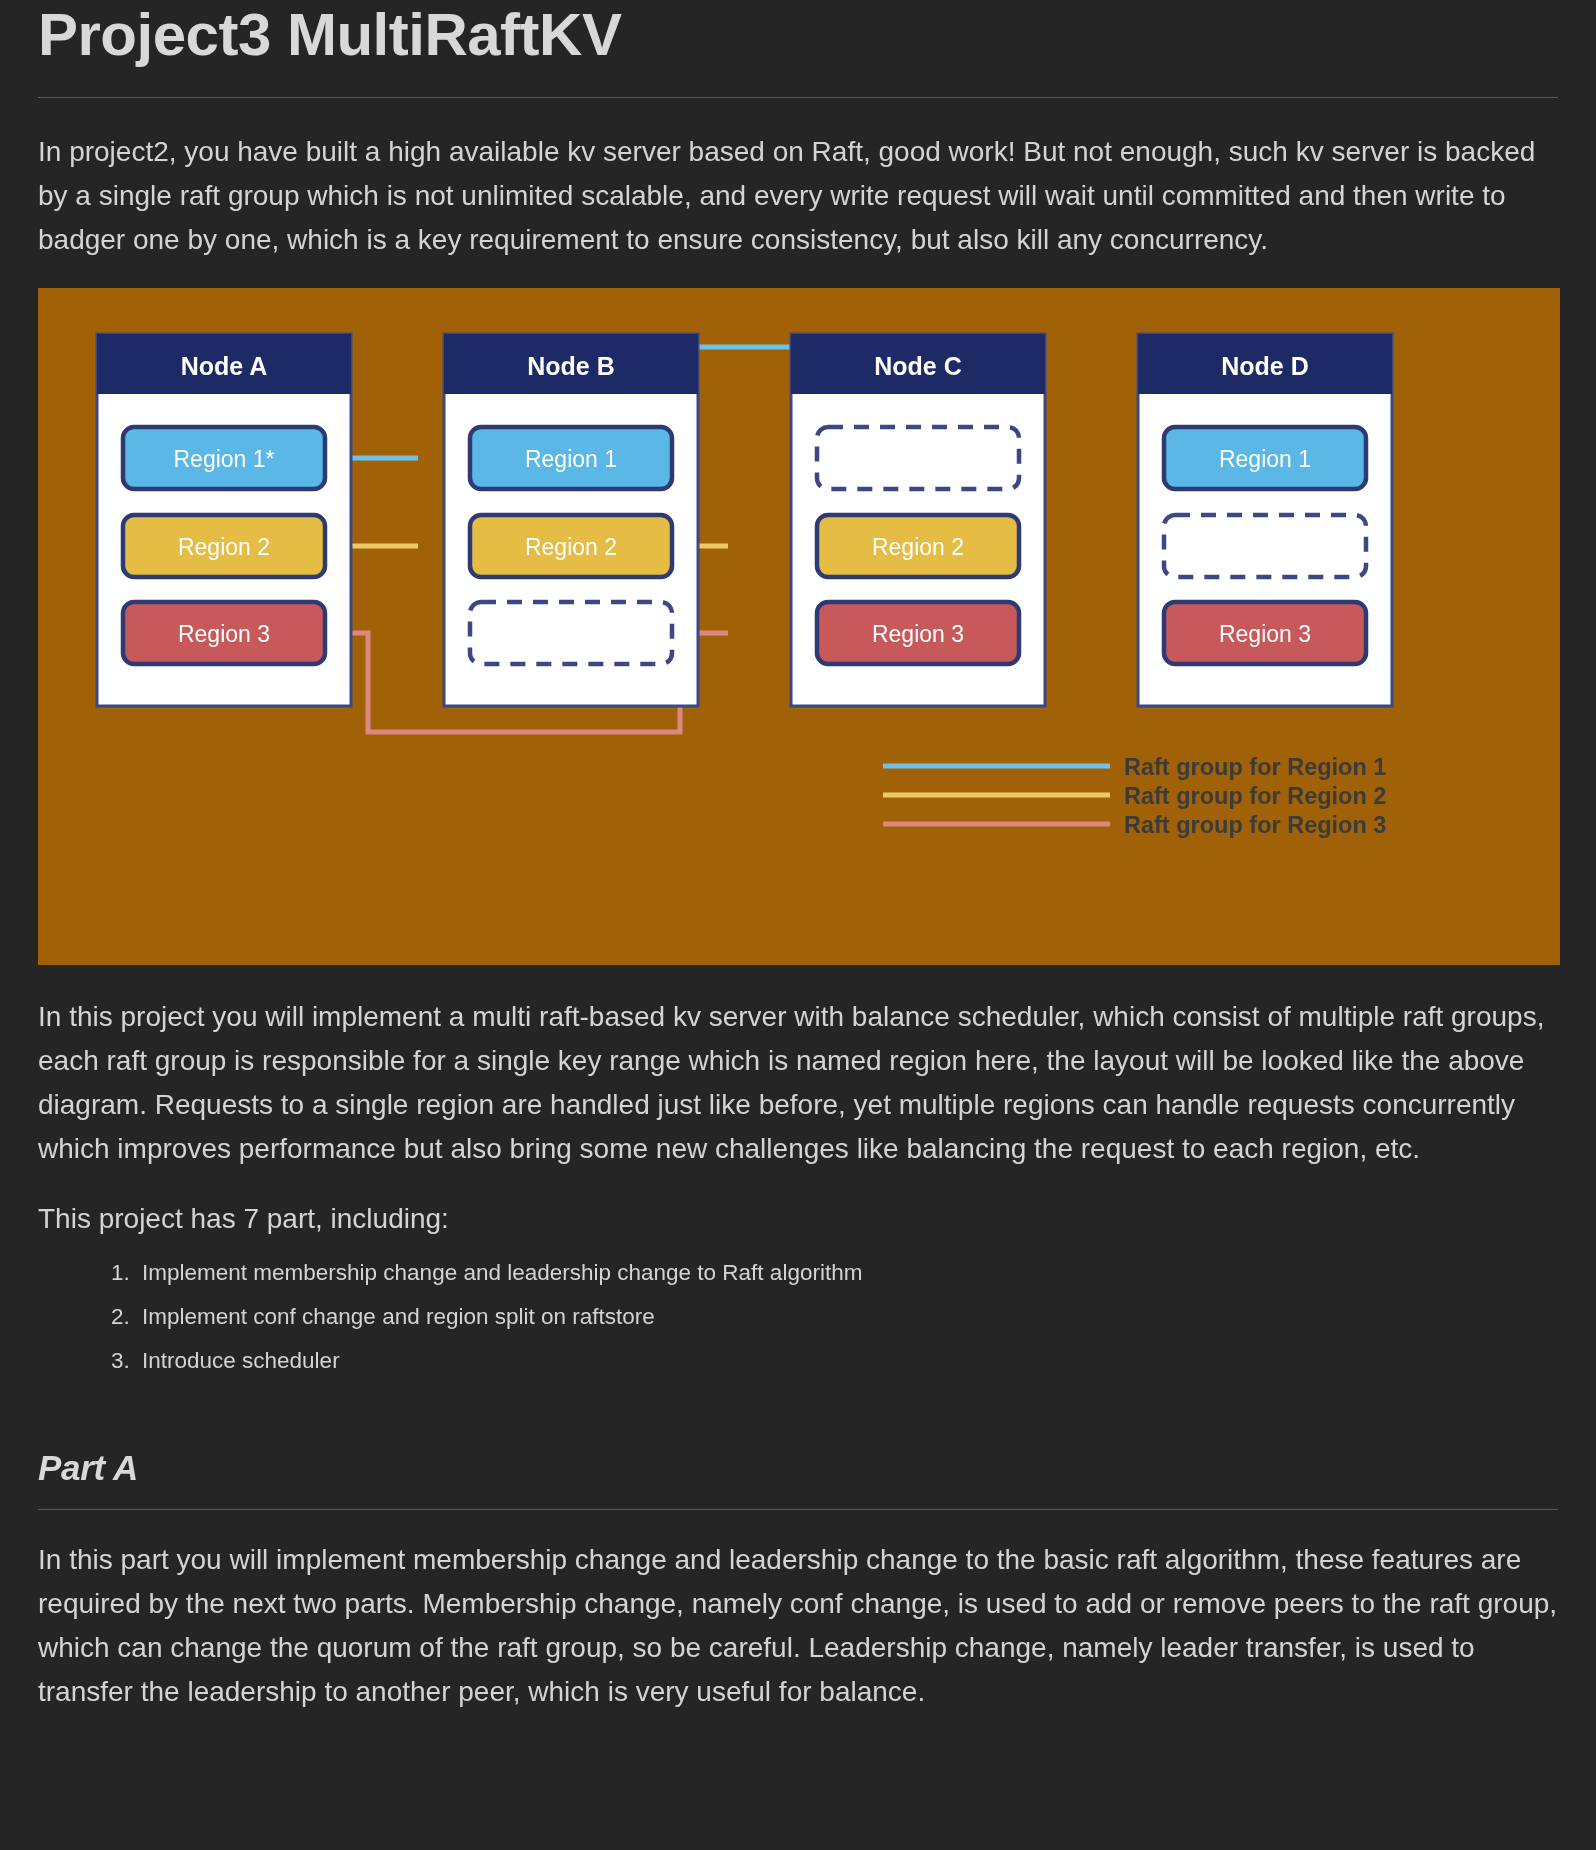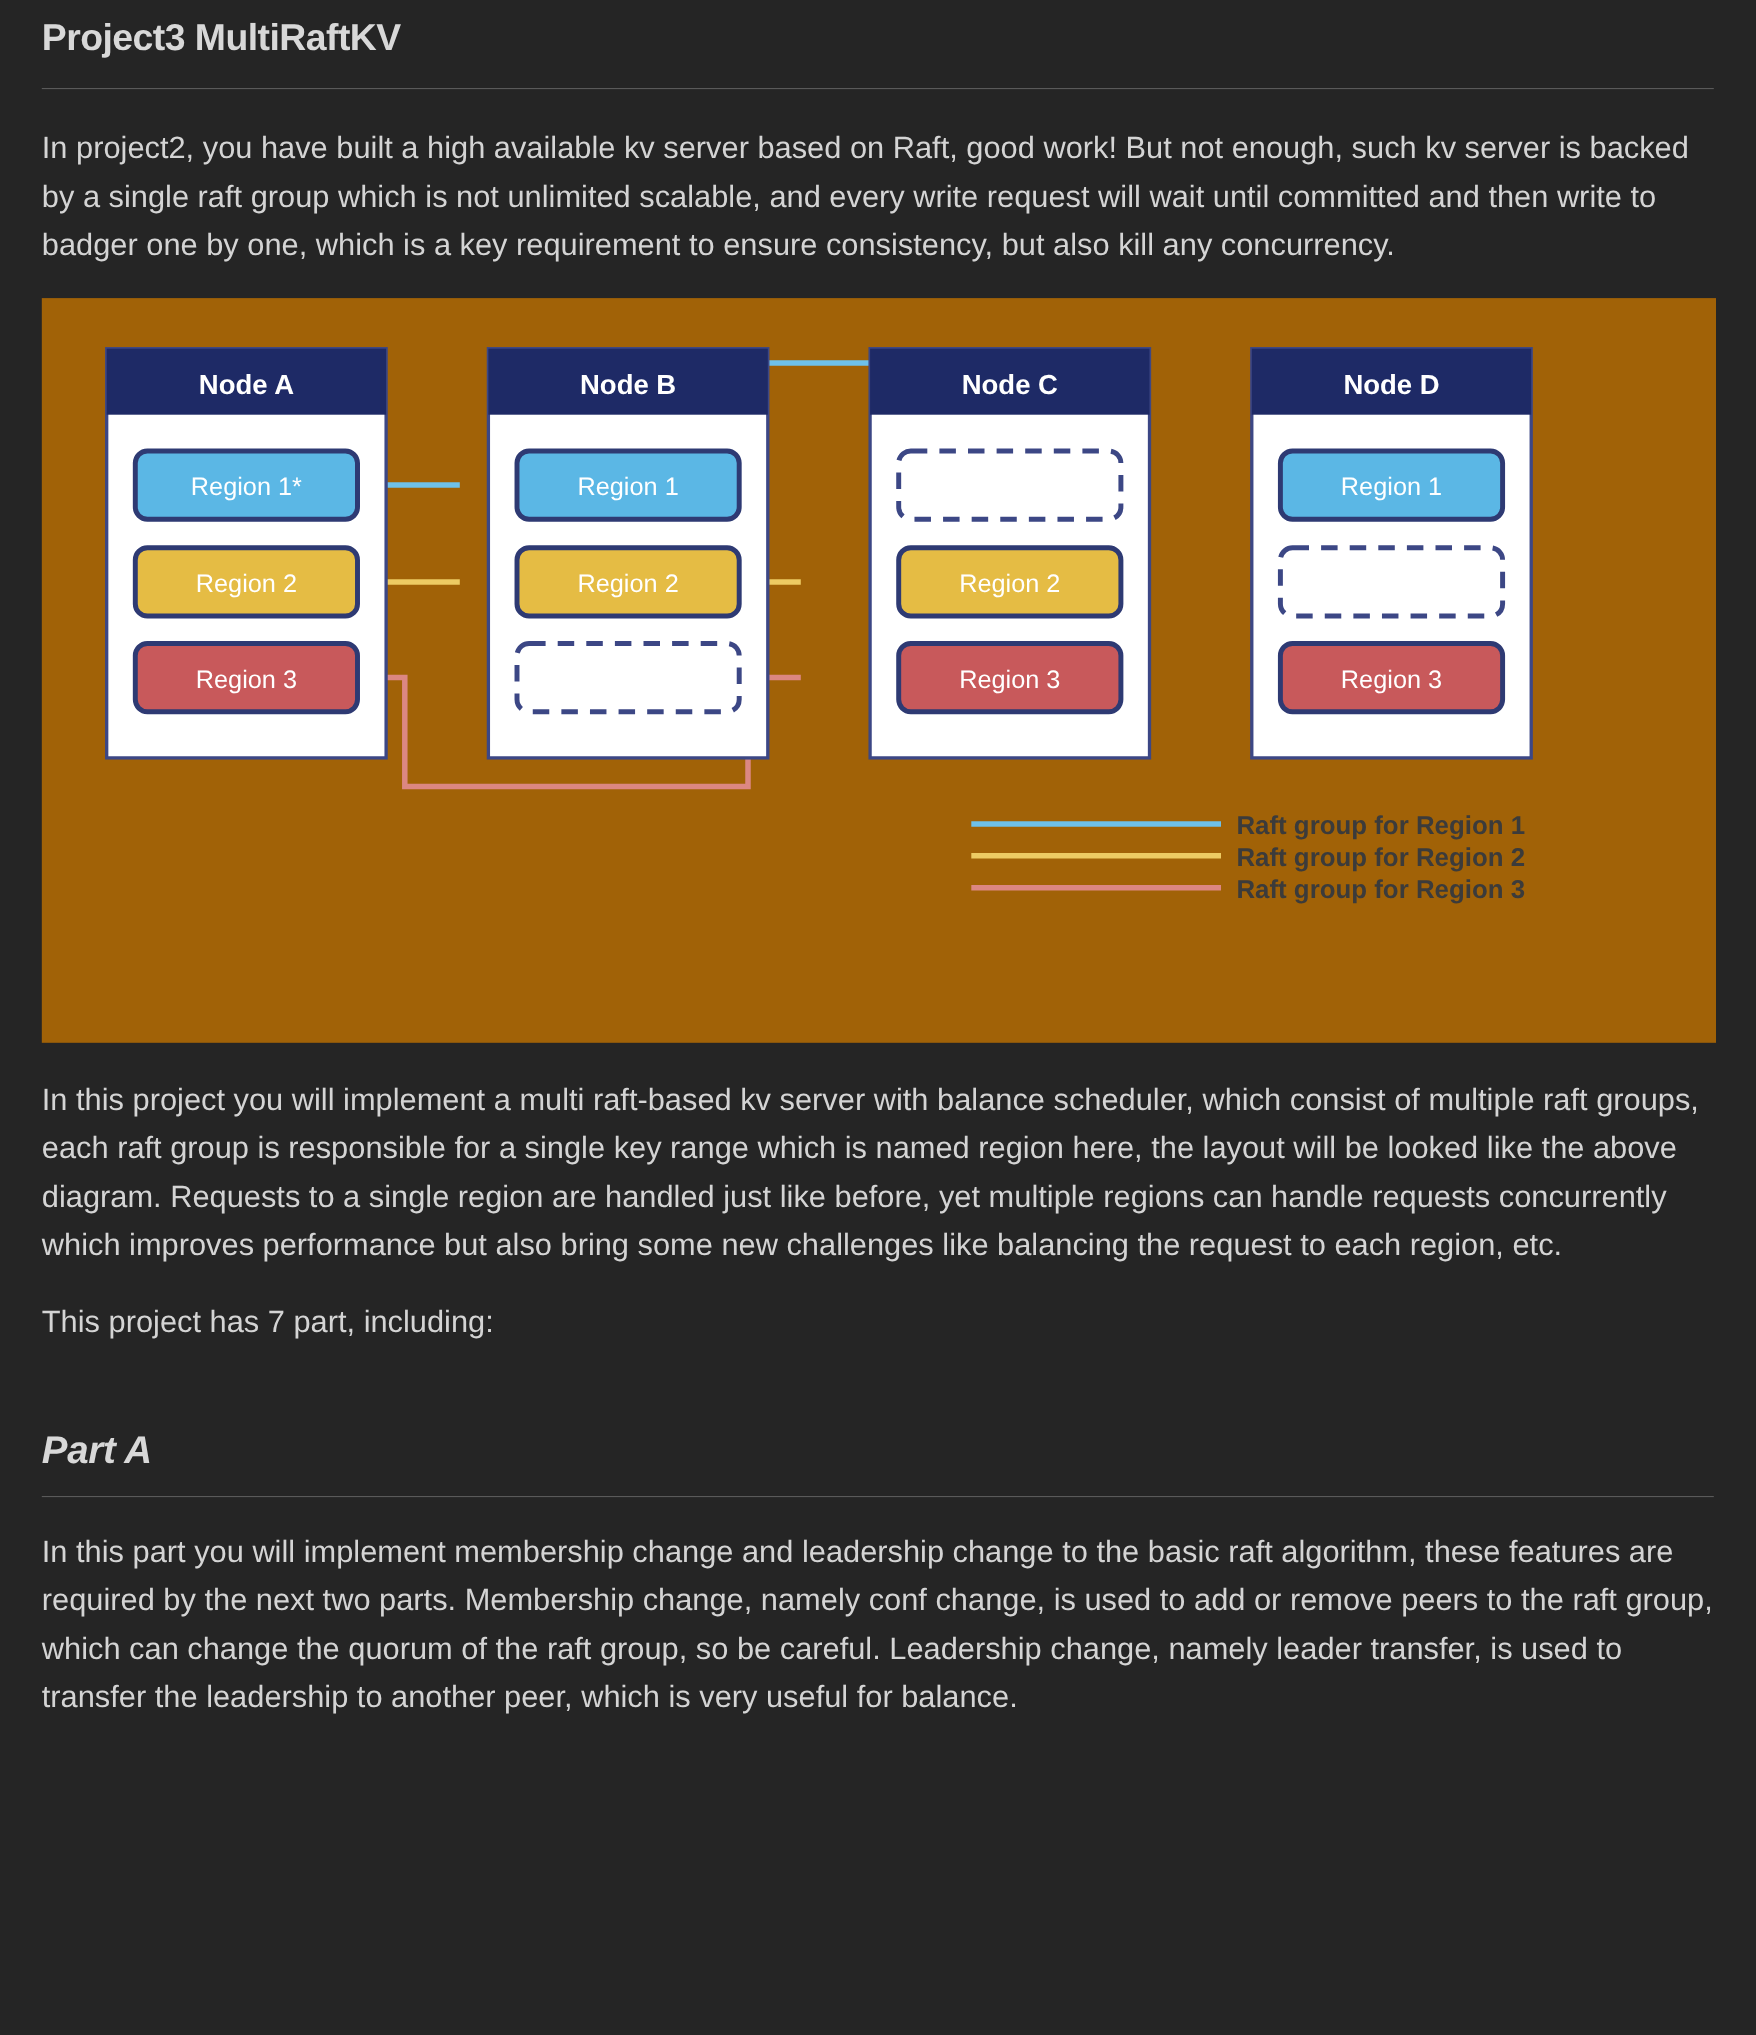--- a/index.html
+++ b/index.html
@@ -20,22 +20,21 @@
     position: relative;
     width: 1596px;
     height: 1850px;
     box-sizing: border-box;
     padding: 0 38px;
   }
 
   
   h1.doc-title {
     margin: 0;
-    padding-top: 14px;
-    font-size: 34px;
+    font-size: 60px;
     line-height: 1.18;
     font-weight: bold;
     letter-spacing: -0.5px;
     color: #d8d8d8;
   }
   .rule {
     height: 1px;
     background: #5a5a5a;
     margin-top: 26px;
     margin-bottom: 0;
@@ -200,20 +199,25 @@
   <div class="sp-after-img"></div>
 
   <p class="body">In this project you will implement a multi raft-based kv server with balance scheduler, which consist of multiple raft groups, each raft group is responsible for a single key range which is named region here, the layout will be looked like the above diagram. Requests to a single region are handled just like before, yet multiple regions can handle requests concurrently which improves performance but also bring some new challenges like balancing the request to each region, etc.</p>
 
   <div class="sp-mid"></div>
 
   <p class="body">This project has 7 part, including:</p>
 
   <div class="sp-list"></div>
 
+  <ol class="task-list">
+    <li>Implement membership change and leadership change to Raft algorithm</li>
+    <li>Implement conf change and region split on raftstore</li>
+    <li>Introduce scheduler</li>
+  </ol>
 
   <div class="sp-parta"></div>
 
   <h2 class="part-title">Part A</h2>
   <div class="rule"></div>
 
   <div class="sp-partbody"></div>
 
   <p class="body">In this part you will implement membership change and leadership change to the basic raft algorithm, these features are required by the next two parts. Membership change, namely conf change, is used to add or remove peers to the raft group, which can change the quorum of the raft group, so be careful. Leadership change, namely leader transfer, is used to transfer the leadership to another peer, which is very useful for balance.</p>
 

